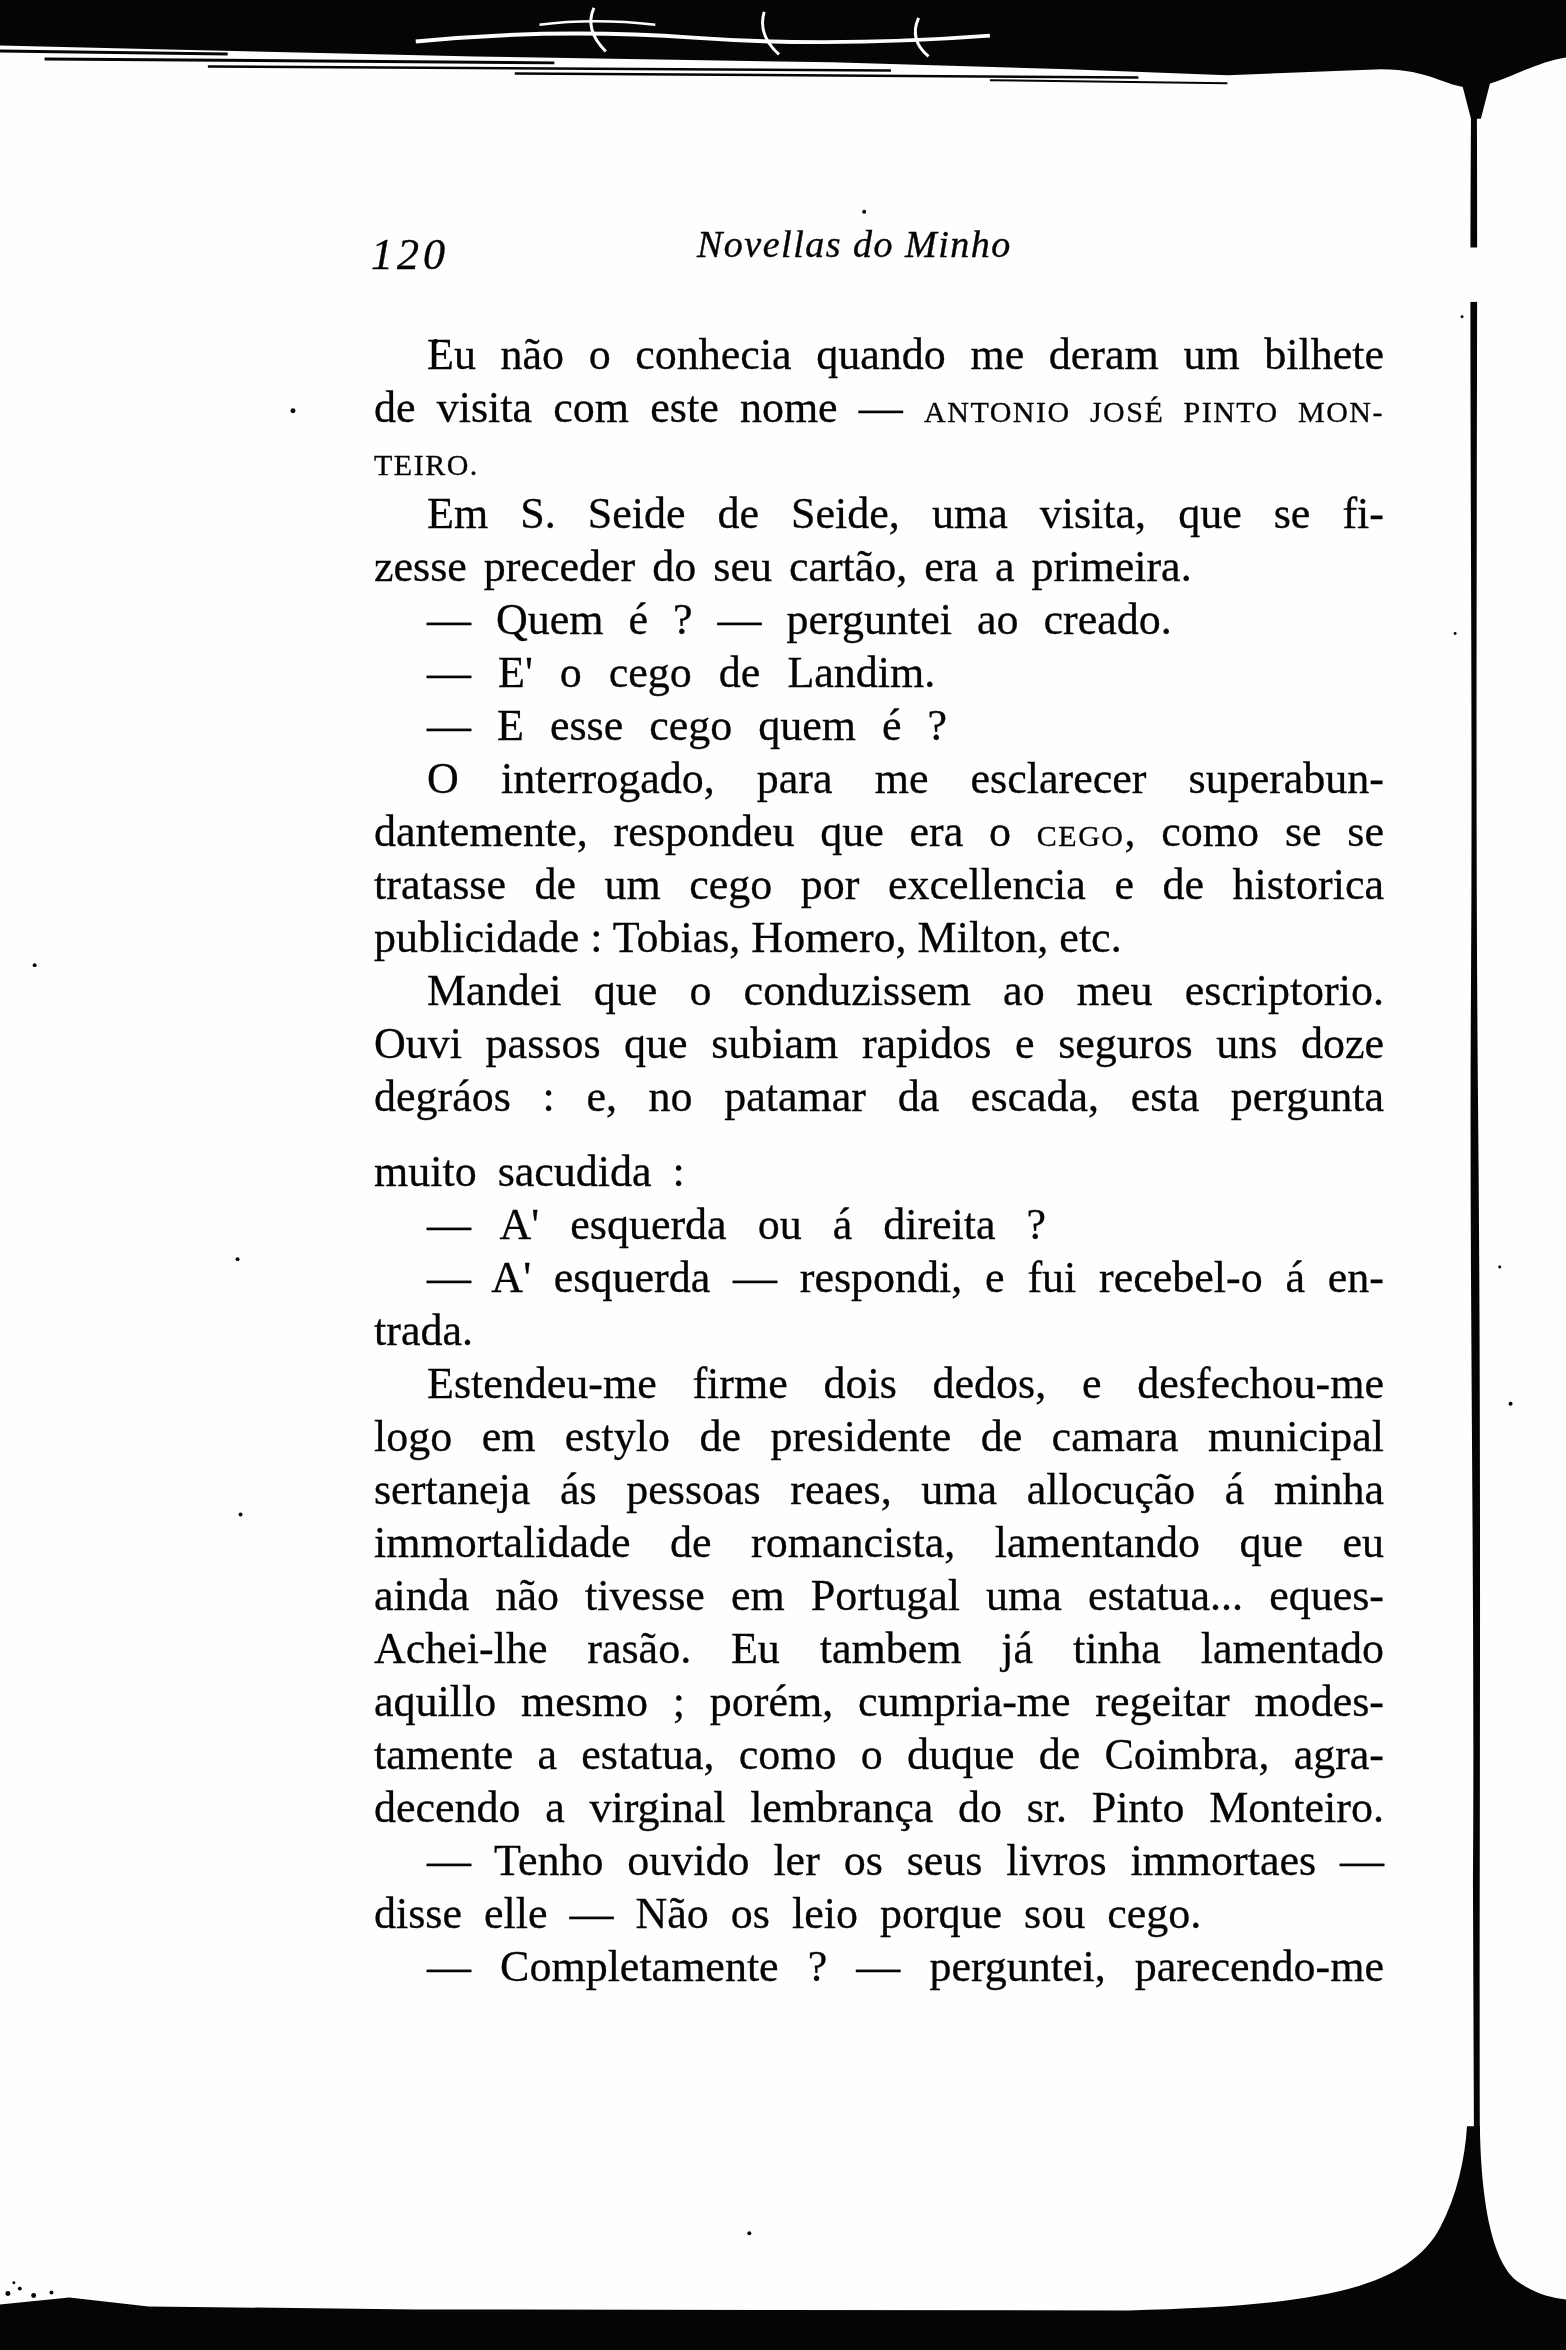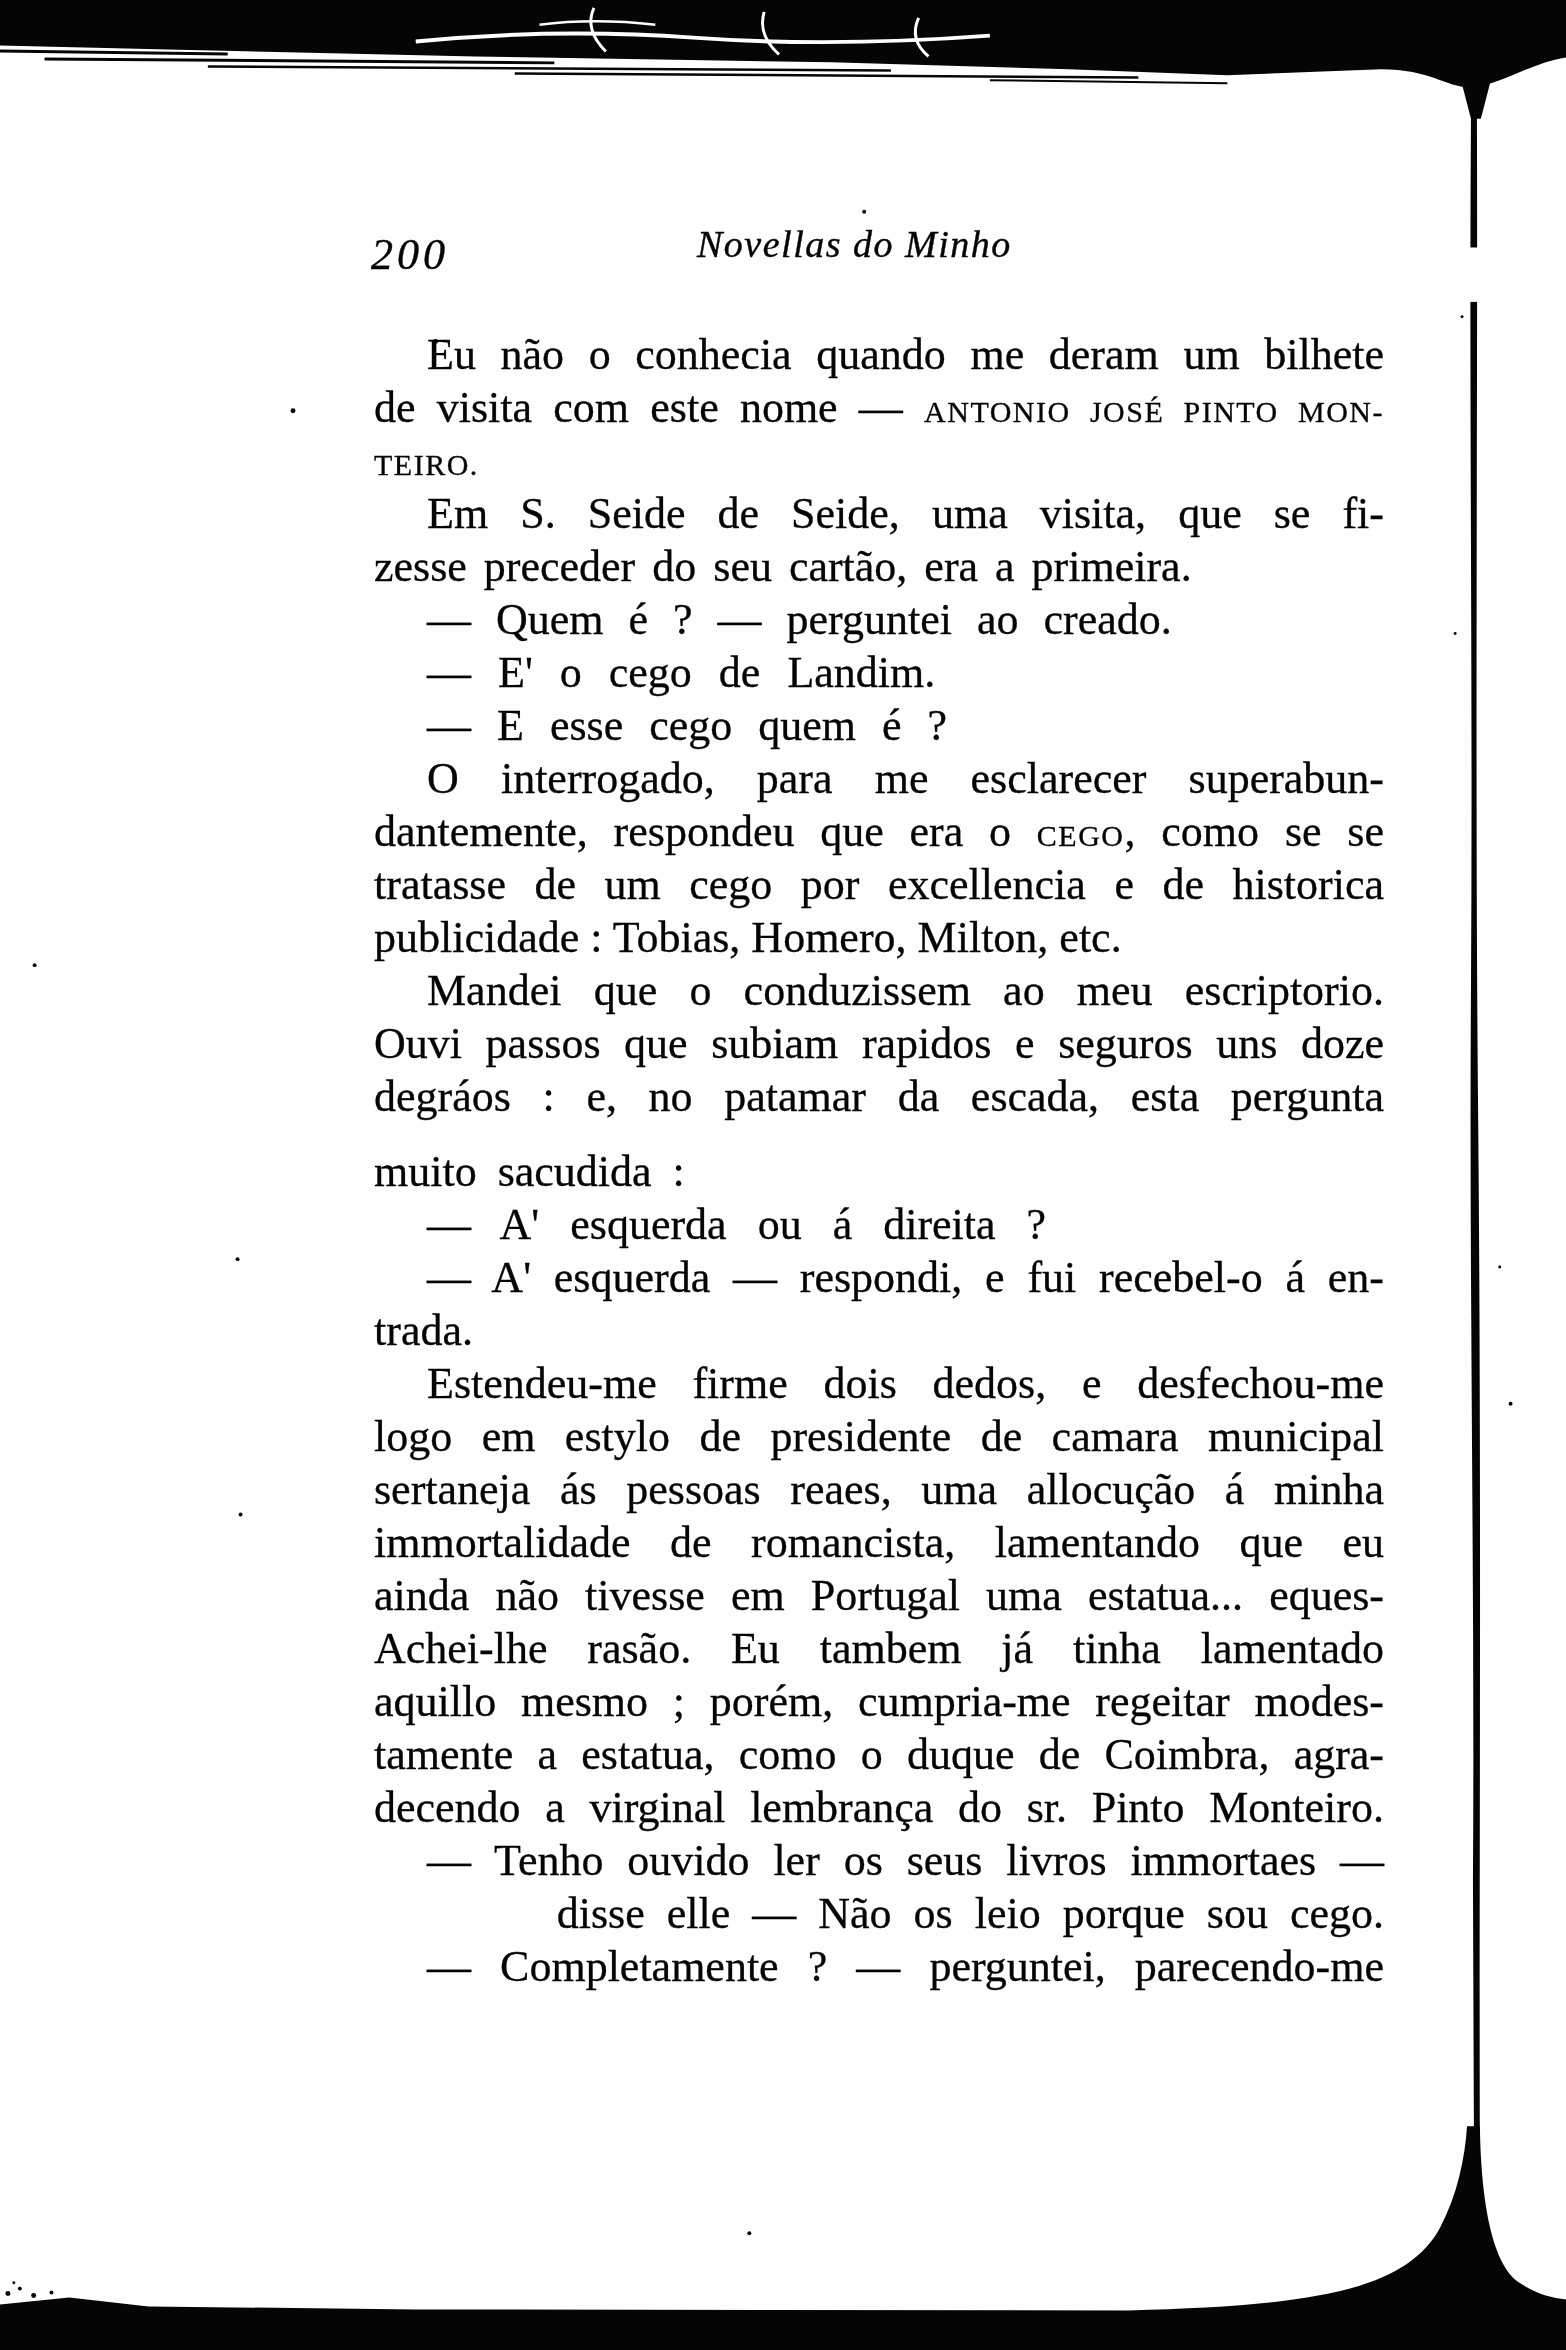--- a/index.html
+++ b/index.html
@@ -74,21 +74,21 @@
     <circle cx="1470" cy="640" r="1.5" fill="#050505"></circle>
     <circle cx="1515" cy="1280" r="1.5" fill="#050505"></circle>
     <circle cx="1526" cy="1418" r="2" fill="#050505"></circle>
     <circle cx="8" cy="2317" r="2.5" fill="#050505"></circle>
     <circle cx="20" cy="2312" r="2" fill="#050505"></circle>
     <circle cx="34" cy="2319" r="2.5" fill="#050505"></circle>
     <circle cx="52" cy="2316" r="2" fill="#050505"></circle>
     <circle cx="14" cy="2306" r="1.5" fill="#050505"></circle>
   </svg>
 
-  <div class="pagenum">200</div>
+  <div class="pagenum">120</div>
   <div class="running-title">Novellas do Minho</div>
 
   <div class="text-block">
       <div class="line ind just"><span>Eu não o conhecia quando me deram um bilhete</span></div>
       <div class="line just"><span>de visita com este nome — </span><span class="sc">ANTONIO JOSÉ PINTO MON-</span></div>
       <div class="line"><span class="sc">TEIRO.</span></div>
       <div class="line ind just"><span>Em S. Seide de Seide, uma visita, que se fi-</span></div>
       <div class="line" style="word-spacing: 6px;"><span>zesse preceder do seu cartão, era a primeira.</span></div>
       <div class="line ind" style="word-spacing: 14px;"><span>— Quem é ? — perguntei ao creado.</span></div>
       <div class="line ind" style="word-spacing: 16px;"><span>— E' o cego de Landim.</span></div>
@@ -107,18 +107,18 @@
       <div class="line ind just"><span>Estendeu-me firme dois dedos, e desfechou-me</span></div>
       <div class="line just"><span>logo em estylo de presidente de camara municipal</span></div>
       <div class="line just"><span>sertaneja ás pessoas reaes, uma allocução á minha</span></div>
       <div class="line just"><span>immortalidade de romancista, lamentando que eu</span></div>
       <div class="line just"><span>ainda não tivesse em Portugal uma estatua... eques-</span></div>
       <div class="line just"><span>Achei-lhe rasão. Eu tambem já tinha lamentado</span></div>
       <div class="line just"><span>aquillo mesmo ; porém, cumpria-me regeitar modes-</span></div>
       <div class="line just"><span>tamente a estatua, como o duque de Coimbra, agra-</span></div>
       <div class="line just"><span>decendo a virginal lembrança do sr. Pinto Monteiro.</span></div>
       <div class="line ind just"><span>— Tenho ouvido ler os seus livros immortaes —</span></div>
-      <div class="line" style="word-spacing: 11px; text-align: right;"><span>disse elle — Não os leio porque sou cego.</span></div>
+      <div class="line" style="word-spacing: 11px;"><span>disse elle — Não os leio porque sou cego.</span></div>
       <div class="line ind just"><span>— Completamente ? — perguntei, parecendo-me</span></div>
     </div>
 
 </div>
 
 
 </body></html>

